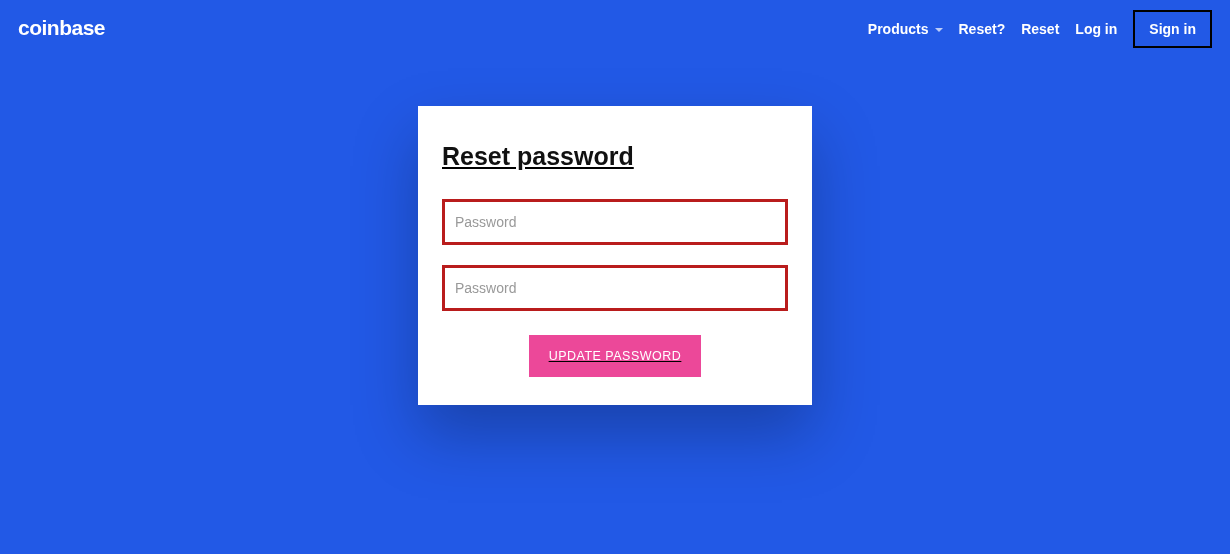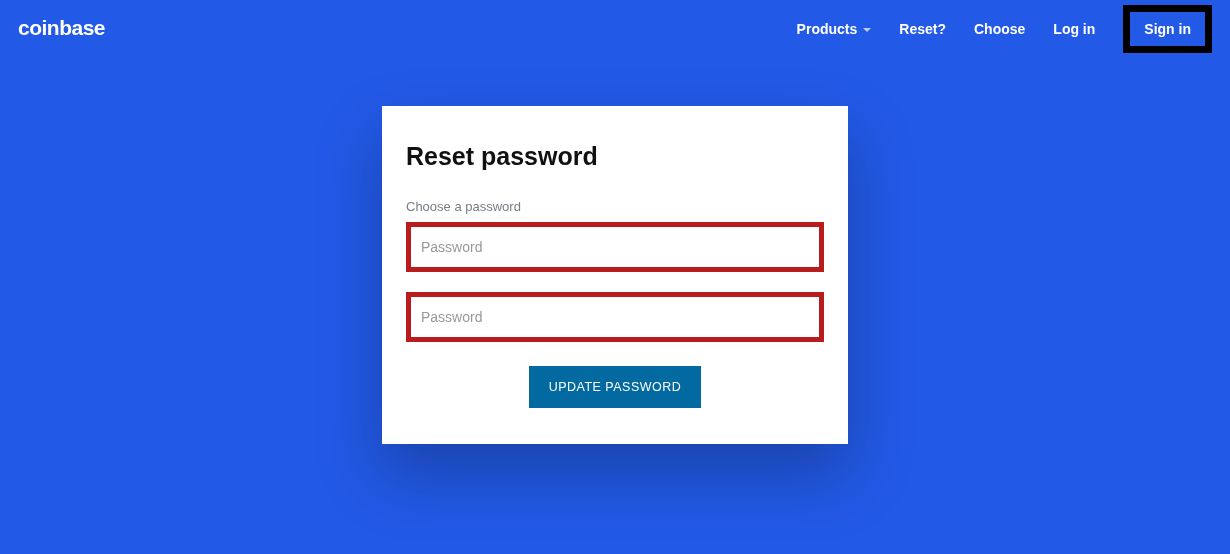--- a/index.html
+++ b/index.html
@@ -27,21 +27,21 @@
       font-weight: 600;
       letter-spacing: -0.5px;
       text-align: center;
     }
     .logo svg {
       display: block;
     }
     .nav {
       display: flex;
       align-items: center;
-      gap: 28px;
+      gap: 16px;
       justify-content: space-between;
     }
     .nav-item {
       color: #fff;
       font-size: 14px;
       font-weight: 600;
       display: flex;
       align-items: center;
       gap: 4px;
       cursor: pointer;
@@ -50,76 +50,77 @@
       width: 0;
       height: 0;
       border-left: 4px solid transparent;
       border-right: 4px solid transparent;
       border-top: 4px solid rgba(255,255,255,0.7);
       display: inline-block;
       margin-left: 2px;
       margin-top: 2px;
     }
     .signin-btn {
-      border: 7px solid #000000;
+      border: 2px solid #000000;
       padding: 9px 14px;
       color: #fff;
       font-size: 14px;
       font-weight: 600;
       cursor: pointer;
     }
     .main {
       display: flex;
       justify-content: center;
       padding-top: 48px;
     }
     .card {
       background: #fff;
-      width: 466px;
-      padding: 36px 24px 36px 24px;
+      width: 394px;
+      padding: 36px 24px 28px 24px;
       box-shadow: 0 30px 60px rgba(0,0,0,0.25);
+      text-decoration: underline;
     }
     .card-title {
       font-size: 25px;
       font-weight: 600;
       color: #111;
       margin-bottom: 28px;
     }
     .form-group {
       margin-bottom: 20px;
     }
     .form-label {
       display: block;
       font-size: 13px;
       color: #787d82;
       margin-bottom: 8px;
     }
     .form-input {
       width: 100%;
       padding: 12px 10px;
       font-size: 14px;
-      border: 5px solid #b91c1c;
+      border: 3px solid #b91c1c;
       background: #fff;
       color: #333;
       outline: none;
     }
     .form-input::placeholder {
       color: #999;
     }
     .form-input.readonly {
       background: #eeeeee;
       border: 1px solid #eeeeee;
     }
     .btn-row {
       display: flex;
       justify-content: center;
       margin-top: 24px;
     }
     .submit-btn {
-      background: #0369a1;
+      background: #ec4899;
       color: #fff;
       border: none;
       padding: 14px 20px;
       font-size: 12.5px;
       font-weight: 500;
       letter-spacing: 0.5px;
       cursor: pointer;
     }
   </style>
 </head>
@@ -133,38 +134,37 @@
   </div>
   <div class="nav">
     <div class="nav-item">
       <span>Products</span>
       <span class="caret"></span>
     </div>
     <div class="nav-item">
       <span>Reset?</span>
     </div>
     <div class="nav-item">
-      <span>Choose</span>
+      <span>Reset</span>
     </div>
     <div class="nav-item">
       <span>Log in</span>
     </div>
     <div class="signin-btn">
       <span>Sign in</span>
     </div>
   </div>
 </div>
 
 <div class="main">
   <div class="card">
     <h1 class="card-title">Reset password</h1>
 
 
     <div class="form-group">
-      <label class="form-label">Choose a password</label>
       <input type="password" class="form-input" placeholder="Password" style="">
     </div>
 
     <div class="form-group">
       <input type="password" class="form-input" placeholder="Password" style="">
     </div>
 
     <div class="btn-row">
       <button class="submit-btn">UPDATE PASSWORD</button>
     </div>

